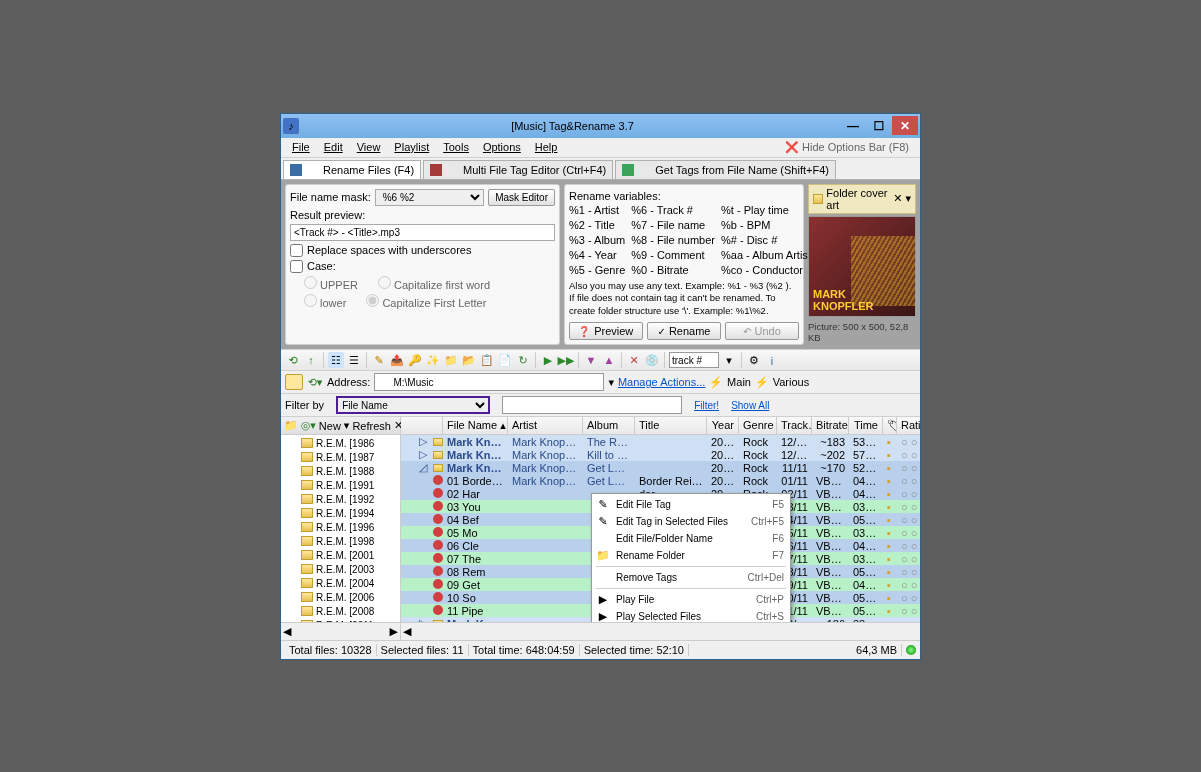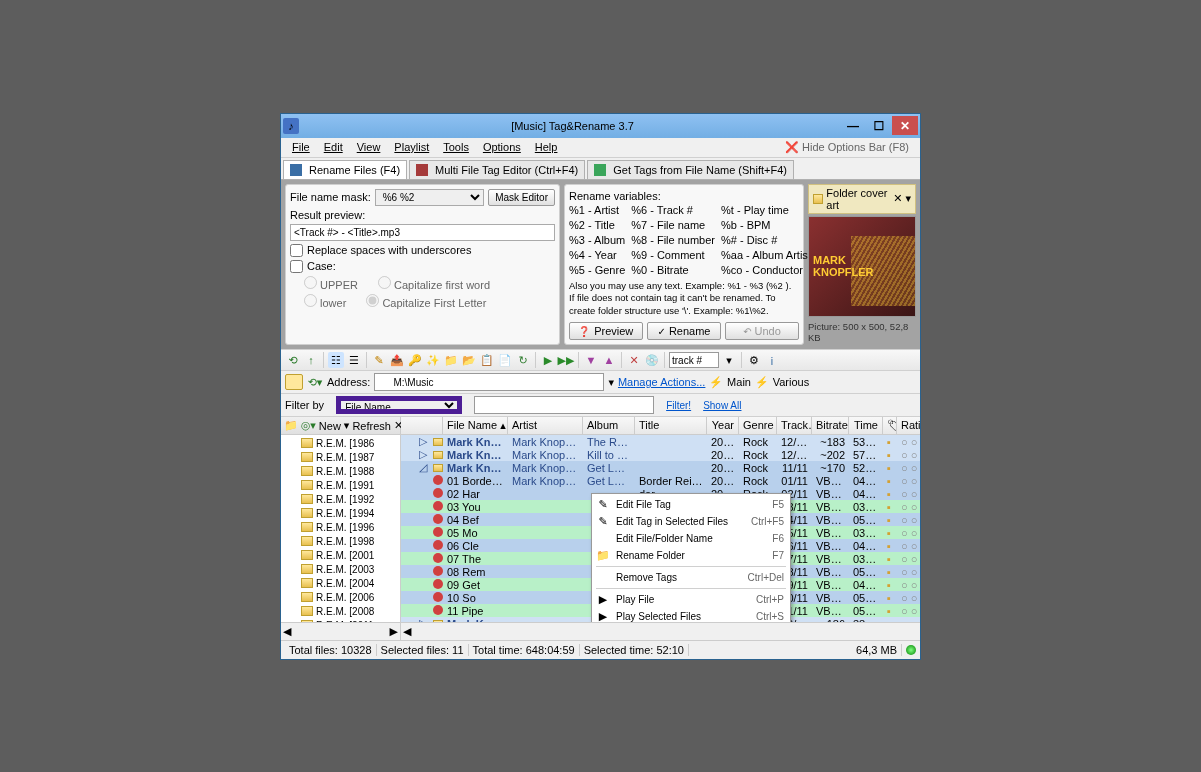--- a/index.html
+++ b/index.html
@@ -8,21 +8,21 @@
 .titlebar{height:24px;background:linear-gradient(#8fc1f2,#72aee4);display:flex;align-items:center;padding:0 2px;color:#000;font-size:12px}
 .titlebar .icon{width:16px;height:16px;margin-right:6px;background:#4472c4;border-radius:2px;display:flex;align-items:center;justify-content:center}
 .titlebar .title{flex:1;text-align:center}
 .winbtns{display:flex;gap:0}
 .winbtns div{width:26px;height:19px;display:flex;align-items:center;justify-content:center;font-size:12px;font-weight:bold;cursor:pointer}
 .winbtns .close{background:#c94f4f;color:#fff}
 .menubar{height:20px;background:#f0f0f0;display:flex;align-items:center;padding:0 4px;border-bottom:1px solid #d0d0d0}
 .menubar span{padding:0 7px;cursor:pointer}
 .menubar .right{margin-left:auto;color:#666}
 .tabs{height:22px;display:flex;gap:2px;padding:2px 2px 0 2px;border-bottom:1px solid #b0b0b0;align-items:flex-end}
-.tab{padding:3px 6px;background:#e8e8e8;border:1px solid #b0b0b0;border-bottom:none;display:flex;align-items:center;gap:7px;font-size:10px;cursor:pointer}
+.tab{padding:3px 6px;background:#e8e8e8;border:1px solid #b0b0b0;border-bottom:none;display:flex;align-items:center;gap:21px;font-size:10px;cursor:pointer}
 .tab.active{background:#fff}
 .tabico{width:12px;height:12px;display:inline-block}
 .tabico.blue{background:#3a6ea5}
 .tabico.red{background:#a53a3a}
 .tabico.green{background:#3aa55a}
 .optionspanel{display:flex;gap:4px;padding:4px;background:#a3a3a3}
 .leftopt{flex:1;border:1px solid #cfcfcf;border-radius:3px;padding:4px;background:#f8f8f8;display:flex;flex-direction:column;gap:3px;font-size:10px}
 .row{display:flex;align-items:center;gap:4px}
 .row label{white-space:nowrap}
 .row input[type=text],.row select{flex:1;border:1px solid #aaa;padding:1px 3px;font-size:10px;height:17px}
@@ -30,32 +30,32 @@
 .btn.disabled{color:#999}
 .sub{margin-left:14px;display:flex;gap:20px;font-size:10px;color:#666}
 .midopt{width:240px;border:1px solid #cfcfcf;border-radius:3px;padding:4px;background:#f8f8f8;font-size:10px;line-height:1.35}
 .varcols{display:flex;gap:6px;font-size:9.5px}
 .varcols div{flex:1;white-space:nowrap}
 .btnrow{display:flex;gap:4px;margin-top:4px}
 .btnrow .btn{flex:1;justify-content:center}
 .rightopt{width:108px;display:flex;flex-direction:column;gap:2px}
 .coverhead{background:#f0e8c0;border:1px solid #d0c080;padding:2px 4px;font-size:10px;display:flex;align-items:center;gap:3px}
 .coverhead .x{margin-left:auto;cursor:pointer}
-.cover{flex:1;border:1px solid #999;background:linear-gradient(135deg,#8a3030,#3a1515);display:flex;align-items:center;justify-content:flex-start;color:#ffcc33;font-weight:bold;font-size:11px;padding:4px;position:relative;overflow:hidden}
+.cover{flex:1;border:1px solid #999;background:linear-gradient(135deg,#8a3030,#3a1515);display:flex;align-items:flex-end;justify-content:flex-start;color:#ffcc33;font-weight:bold;font-size:11px;padding:4px;position:relative;overflow:hidden}
 .cover::after{content:"";position:absolute;right:0;top:20%;width:60%;height:70%;background:repeating-linear-gradient(120deg,#d4a030,#d4a030 2px,#8a5020 2px,#8a5020 4px);opacity:.6}
 .picinfo{font-size:9.5px;color:#333;padding:2px 0}
 .toolbar{height:22px;background:linear-gradient(#f8f8f8,#e8e8e8);border-top:1px solid #d0d0d0;border-bottom:1px solid #d0d0d0;display:flex;align-items:center;padding:0 4px;gap:2px}
 .tico{width:16px;height:16px;display:inline-flex;align-items:center;justify-content:center;cursor:pointer;font-size:11px;border-radius:2px}
 .sep{width:1px;height:16px;background:#ccc;margin:0 2px}
 .trackinp{width:50px;border:1px solid #999;height:16px;font-size:10px;padding:0 2px}
 .addressbar{display:flex;align-items:center;gap:4px;padding:2px 4px;background:#f0f0f0;border-bottom:1px solid #d0d0d0}
 .addressbar input{flex:0 0 230px;border:1px solid #999;height:18px;padding:0 18px;font-size:10px}
 .lightning{color:#d4a030;font-weight:bold}
 .filterbar{display:flex;align-items:center;gap:12px;padding:2px 4px;background:#f0f0f0;border-bottom:1px solid #d0d0d0}
-.filterbar select{width:126px;border:5px solid #4c1d95;height:18px;font-size:10px}
+.filterbar select{width:154px;border:2px solid #4c1d95;height:18px;font-size:10px}
 .filterbar input{width:180px;border:1px solid #999;height:18px;font-size:10px}
 .filterbar a{color:#0055cc;text-decoration:underline;cursor:pointer;font-size:10px}
 .main{flex:1;display:flex;overflow:hidden;position:relative}
 .treebar{width:120px;border-right:1px solid #ccc;display:flex;flex-direction:column;background:#fff}
 .treehead{height:18px;background:linear-gradient(#f0f0f0,#e0e0e0);border-bottom:1px solid #ccc;display:flex;align-items:center;padding:0 3px;gap:3px;font-size:10px}
 .treehead .x{margin-left:auto;cursor:pointer}
 .tree{flex:1;overflow:hidden;padding:1px 0}
 .tree .item{padding:0 2px 0 20px;font-size:10px;height:14px;display:flex;align-items:center;gap:3px;white-space:nowrap;cursor:pointer}
 .fico{width:12px;height:10px;background:linear-gradient(#ffe89c,#e8c050);border:1px solid #c0a030;display:inline-block}
 .treefoot{height:18px;background:#f0f0f0;border-top:1px solid #ccc;display:flex;align-items:center;justify-content:space-between;padding:0 2px}

